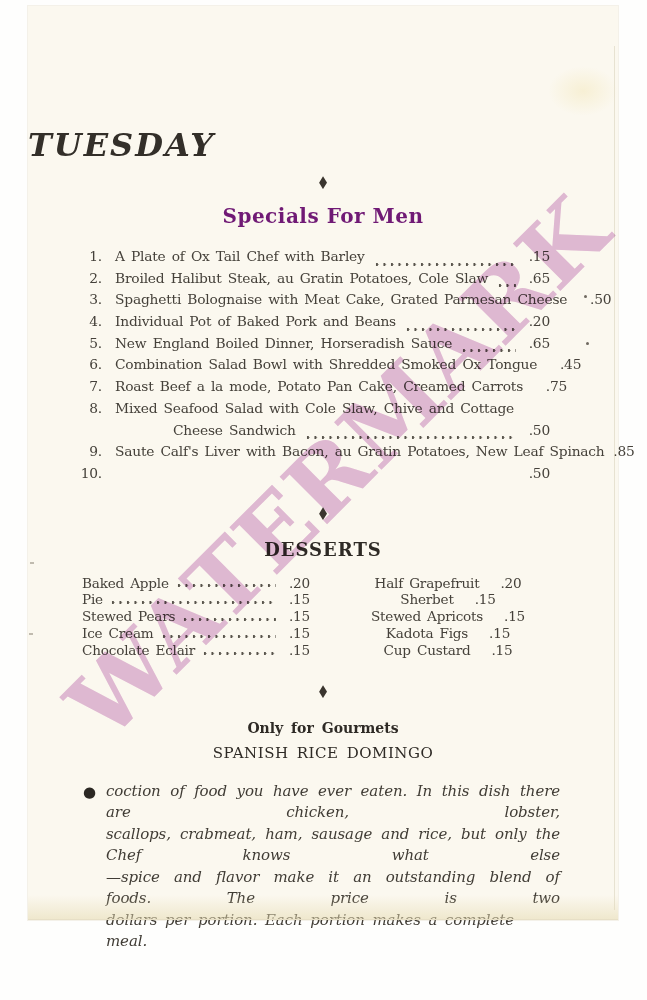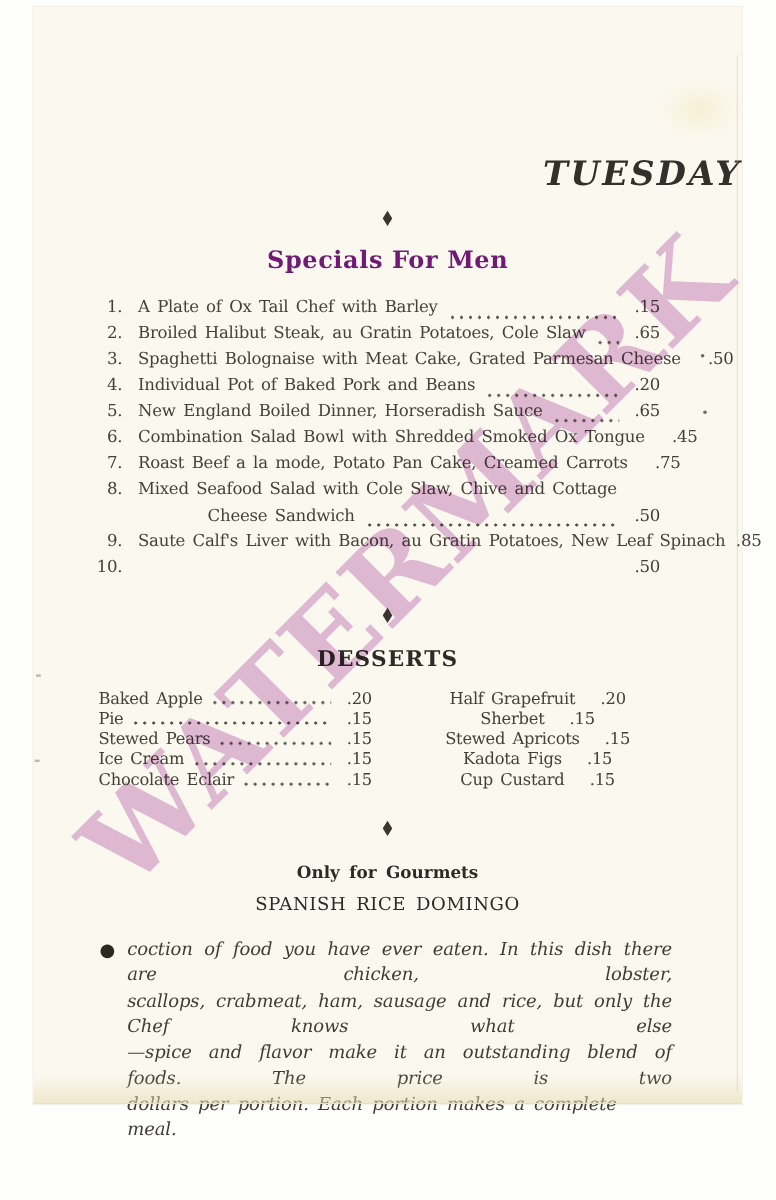--- a/index.html
+++ b/index.html
@@ -16,22 +16,22 @@
   .page::after{ 
     content:"";position:absolute;left:0;right:0;bottom:0;height:24px;
     background:linear-gradient(to bottom,rgba(236,226,190,0),rgba(230,219,178,.55));
     border-bottom:1px solid #e7dfc6;pointer-events:none;
   }
   .page::before{ 
     content:"";position:absolute;top:40px;bottom:10px;right:3px;width:1px;
     background:rgba(195,185,155,.35);pointer-events:none;
   }
   .day{
-    margin:126px 0 0 0;text-align:right;
-    font-size:28px;line-height:26px;font-weight:bold;font-style:italic;
+    margin:126px 0 0 0;text-align:left;
+    font-size:32px;line-height:26px;font-weight:bold;font-style:italic;
     letter-spacing:2px;color:#332f29;
   }
   .dia{
     text-align:center;color:#3a352e;font-size:14px;line-height:18px;
     transform:scaleY(1.25);font-family:"DejaVu Sans",sans-serif;
   }
   .dia1{margin-top:16px;}
   .dia2{margin-top:18px;}
   .dia3{margin-top:24px;}
   .section{

